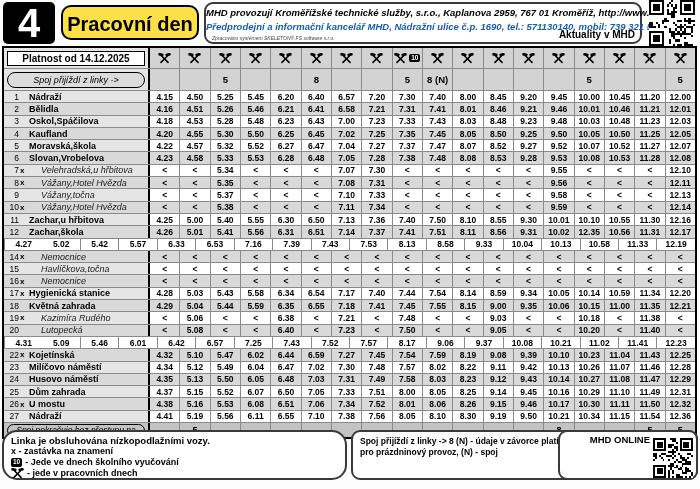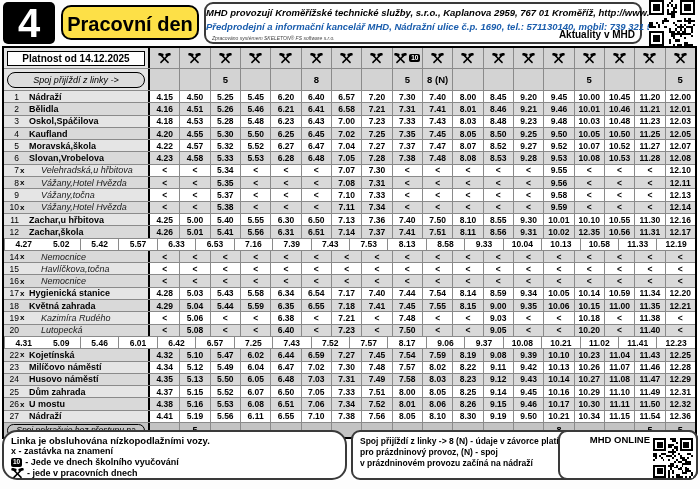--- a/index.html
+++ b/index.html
@@ -1275,21 +1275,20 @@
             <rect x="11.5" y="0.3" width="8" height="4.2" rx="1.2" transform="rotate(-14 15.5 2.4)"></rect>
           </g>
         </svg>
       </span>
     <span>- jede v pracovních dnech</span>
   </div>
 </div>
 <div id="notes-right">
   <div id="note-mid">
     <div>Spoj přijíždí z linky -&gt; 8 (N) - údaje v závorce platí pro prázdninový provoz, (N) - spoj</div>
-    <div>v prázdninovém provozu začíná na nádraží</div>
   </div>
   <div id="mhd-box">
     <div id="mhd-online">MHD ONLINE</div>
     <div id="qr-bottom">
         <svg viewBox="0 0 21 21" shape-rendering="crispEdges" aria-hidden="true">
           <rect width="21" height="21" fill="#fff"></rect>
           <g fill="#000">
             <rect x="0" y="0" width="1" height="1"></rect>
             <rect x="1" y="0" width="1" height="1"></rect>
             <rect x="2" y="0" width="1" height="1"></rect>

